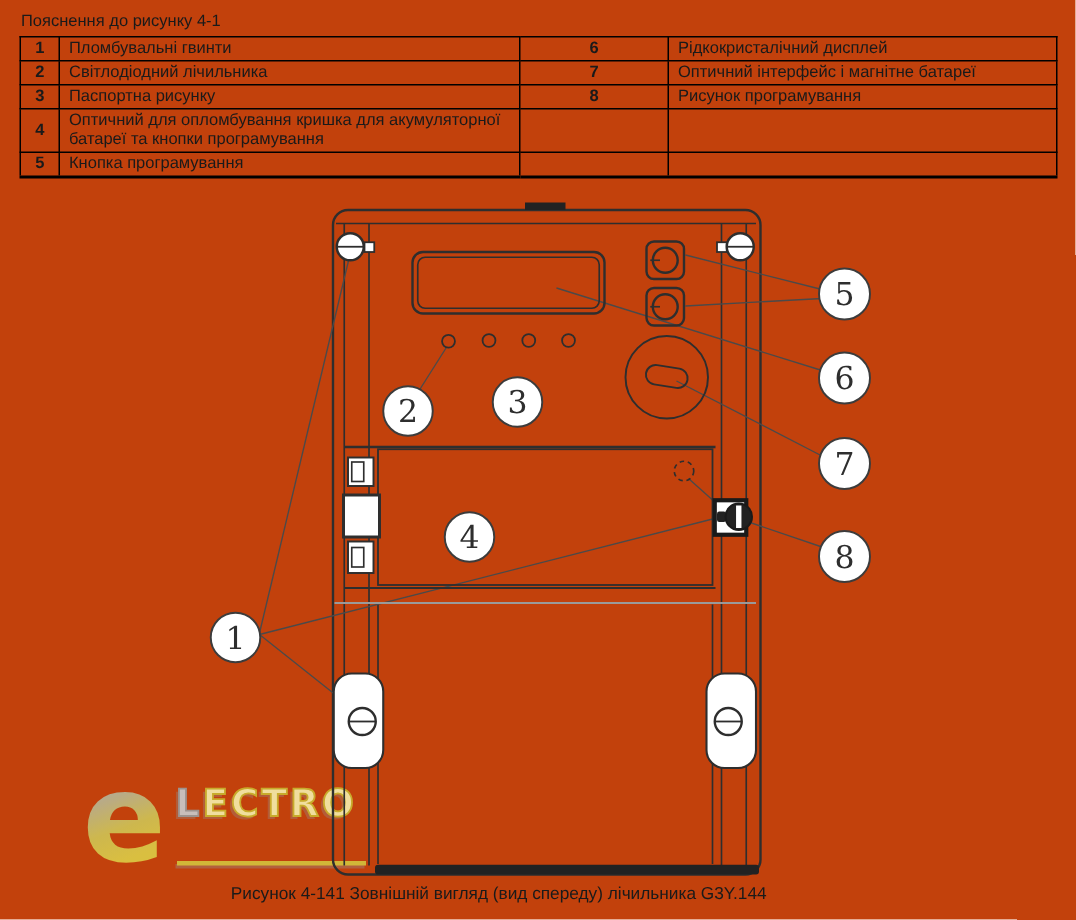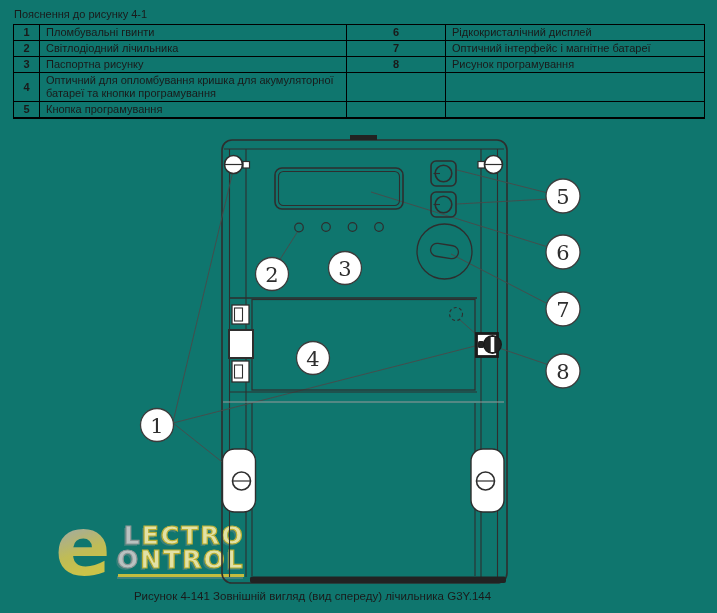--- a/index.html
+++ b/index.html
@@ -1,20 +1,20 @@
 <!DOCTYPE html>
 <html><head>
 <meta charset="utf-8">
 <style>
   html,body{margin:0;padding:0;background:#fff;}
-  #page{position:relative;width:717px;height:613px;background:#0f766e;overflow:hidden;
+  #page{position:relative;width:717px;height:613px;background:#c2410c;overflow:hidden;
         font-family:"Liberation Sans",sans-serif;color:#1a1a1a;}
   
   .hdr{position:absolute;left:14px;top:8px;font-size:11px;}
-  .caption{position:absolute;left:0;top:590px;width:625px;text-align:center;font-size:11.5px;}
+  .caption{position:absolute;left:0;top:590px;width:625px;text-align:center;font-size:11.5px;padding-left:20px;}
   
   table.exp{position:absolute;left:13px;top:24px;width:691px;border-collapse:collapse;
             table-layout:fixed;font-size:11px;}
   table.exp td{border:1px solid #000;padding:0 6px;line-height:13px;vertical-align:middle;
                overflow:hidden;white-space:normal;}
   table.exp td.num{text-align:center;font-weight:bold;padding:0 1px;}
   table.exp tr.s td{height:15px;}
   table.exp tr.d td{height:28px;}
   table.exp tr.last td{border-bottom:2px solid #000;}
   col.c0{width:26px;} col.c1{width:307px;} col.c2{width:99px;} col.c3{width:259px;}
@@ -80,21 +80,20 @@
       <td class="num"></td>
       <td></td>
     </tr>
   </tbody>
     </table>
 
   <div class="wm">
     <span class="bige">e</span>
     <div class="lines">
       <div><span class="first">L</span><span>ECTRO</span></div>
-      <div><span class="first">O</span><span>NTROL</span></div>
     </div>
     <div class="bar"></div>
   </div>
 
   <svg id="diagram" width="717" height="613" viewBox="0 0 717 613">
     <g fill="none" stroke="#2e2e2e" stroke-width="1.6">
 
       <rect x="222" y="140" width="285" height="443" rx="10"></rect>
       <rect x="350" y="135" width="27" height="5" fill="#222" stroke="none"></rect>
       <g stroke-width="1.1">

